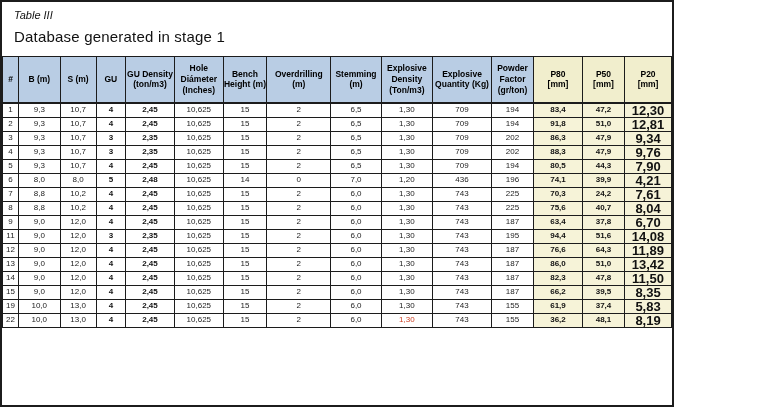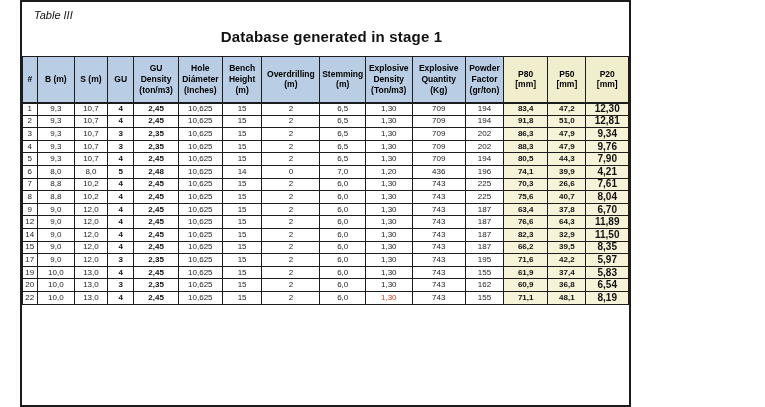--- a/index.html
+++ b/index.html
@@ -8,39 +8,37 @@
     --cream-body:#f6f3d8;
     --red-text:#cc4125;
     --border:#1c1c1c;
   }
   *{box-sizing:border-box;margin:0;padding:0;}
   body{
     font-family:"Liberation Sans","DejaVu Sans",sans-serif;
     background:#fff;
   }
   .frame{
-    width:611px;height:407px;
+    width:674px;height:407px;
     border:2px solid var(--border);
     background:#fff;
     overflow:hidden;
-    margin-left:20px;
   }
   .titles{height:54px;padding:7px 0 0 12px;}
   .table-label{
     font-style:italic;
     font-size:11px;
     color:#111;
   }
   .subtitle{
     font-size:15px;
-    font-weight:bold;
+    font-weight:normal;
     color:#111;
     margin-top:7px;
     letter-spacing:0.2px;
-    text-align:center;
   }
   table{
     width:100%;
     border-collapse:collapse;
     table-layout:fixed;
   }
   th,td{
     border:1px solid var(--border);
     text-align:center;
     vertical-align:middle;
@@ -60,21 +58,21 @@
   tbody td{
     height:12.6px;
     font-size:8px;
     line-height:1;
     color:#222;
     background:#fff;
     padding:0;
   }
   td.bold{font-weight:bold;color:#111;}
   td.bg-cream{background:var(--cream-body);}
-  td.small{font-size:10px;}
+  td.small{font-size:13px;}
   td.red{color:var(--red-text);}
 </style>
 </head>
 <body>
 
 <div class="frame">
   <div class="titles">
     <div class="table-label">Table III</div>
     <div class="subtitle">Database generated in stage 1</div>
   </div>
@@ -239,21 +237,21 @@
           <td class="bold">4</td>
           <td class="bold">2,45</td>
           <td>10,625</td>
           <td>15</td>
           <td>2</td>
           <td>6,0</td>
           <td>1,30</td>
           <td>743</td>
           <td>225</td>
           <td class="bold bg-cream">70,3</td>
-          <td class="bold bg-cream">26,6</td>
+          <td class="bold bg-cream">24,2</td>
           <td class="bold bg-cream small">7,61</td>
         </tr>
         <tr>
           <td>8</td>
           <td>8,8</td>
           <td>10,2</td>
           <td class="bold">4</td>
           <td class="bold">2,45</td>
           <td>10,625</td>
           <td>15</td>
@@ -277,133 +275,133 @@
           <td>2</td>
           <td>6,0</td>
           <td>1,30</td>
           <td>743</td>
           <td>187</td>
           <td class="bold bg-cream">63,4</td>
           <td class="bold bg-cream">37,8</td>
           <td class="bold bg-cream small">6,70</td>
         </tr>
         <tr>
+          <td>11</td>
+          <td>9,0</td>
+          <td>12,0</td>
+          <td class="bold">3</td>
+          <td class="bold">2,35</td>
+          <td>10,625</td>
+          <td>15</td>
+          <td>2</td>
+          <td>6,0</td>
+          <td>1,30</td>
+          <td>743</td>
+          <td>195</td>
+          <td class="bold bg-cream">94,4</td>
+          <td class="bold bg-cream">51,6</td>
+          <td class="bold bg-cream small">14,08</td>
+        </tr>
+        <tr>
           <td>12</td>
           <td>9,0</td>
           <td>12,0</td>
           <td class="bold">4</td>
           <td class="bold">2,45</td>
           <td>10,625</td>
           <td>15</td>
           <td>2</td>
           <td>6,0</td>
           <td>1,30</td>
           <td>743</td>
           <td>187</td>
           <td class="bold bg-cream">76,6</td>
           <td class="bold bg-cream">64,3</td>
           <td class="bold bg-cream small">11,89</td>
         </tr>
         <tr>
+          <td>13</td>
+          <td>9,0</td>
+          <td>12,0</td>
+          <td class="bold">4</td>
+          <td class="bold">2,45</td>
+          <td>10,625</td>
+          <td>15</td>
+          <td>2</td>
+          <td>6,0</td>
+          <td>1,30</td>
+          <td>743</td>
+          <td>187</td>
+          <td class="bold bg-cream">86,0</td>
+          <td class="bold bg-cream">51,0</td>
+          <td class="bold bg-cream small">13,42</td>
+        </tr>
+        <tr>
           <td>14</td>
           <td>9,0</td>
           <td>12,0</td>
           <td class="bold">4</td>
           <td class="bold">2,45</td>
           <td>10,625</td>
           <td>15</td>
           <td>2</td>
           <td>6,0</td>
           <td>1,30</td>
           <td>743</td>
           <td>187</td>
           <td class="bold bg-cream">82,3</td>
-          <td class="bold bg-cream">32,9</td>
+          <td class="bold bg-cream">47,8</td>
           <td class="bold bg-cream small">11,50</td>
         </tr>
         <tr>
           <td>15</td>
           <td>9,0</td>
           <td>12,0</td>
           <td class="bold">4</td>
           <td class="bold">2,45</td>
           <td>10,625</td>
           <td>15</td>
           <td>2</td>
           <td>6,0</td>
           <td>1,30</td>
           <td>743</td>
           <td>187</td>
           <td class="bold bg-cream">66,2</td>
           <td class="bold bg-cream">39,5</td>
           <td class="bold bg-cream small">8,35</td>
         </tr>
         <tr>
-          <td>17</td>
-          <td>9,0</td>
-          <td>12,0</td>
-          <td class="bold">3</td>
-          <td class="bold">2,35</td>
-          <td>10,625</td>
-          <td>15</td>
-          <td>2</td>
-          <td>6,0</td>
-          <td>1,30</td>
-          <td>743</td>
-          <td>195</td>
-          <td class="bold bg-cream">71,6</td>
-          <td class="bold bg-cream">42,2</td>
-          <td class="bold bg-cream small">5,97</td>
-        </tr>
-        <tr>
           <td>19</td>
           <td>10,0</td>
           <td>13,0</td>
           <td class="bold">4</td>
           <td class="bold">2,45</td>
           <td>10,625</td>
           <td>15</td>
           <td>2</td>
           <td>6,0</td>
           <td>1,30</td>
           <td>743</td>
           <td>155</td>
           <td class="bold bg-cream">61,9</td>
           <td class="bold bg-cream">37,4</td>
           <td class="bold bg-cream small">5,83</td>
         </tr>
         <tr>
-          <td>20</td>
-          <td>10,0</td>
-          <td>13,0</td>
-          <td class="bold">3</td>
-          <td class="bold">2,35</td>
-          <td>10,625</td>
-          <td>15</td>
-          <td>2</td>
-          <td>6,0</td>
-          <td>1,30</td>
-          <td>743</td>
-          <td>162</td>
-          <td class="bold bg-cream">60,9</td>
-          <td class="bold bg-cream">36,8</td>
-          <td class="bold bg-cream small">6,54</td>
-        </tr>
-        <tr>
           <td>22</td>
           <td>10,0</td>
           <td>13,0</td>
           <td class="bold">4</td>
           <td class="bold">2,45</td>
           <td>10,625</td>
           <td>15</td>
           <td>2</td>
           <td>6,0</td>
           <td class="red">1,30</td>
           <td>743</td>
           <td>155</td>
-          <td class="bold bg-cream">71,1</td>
+          <td class="bold bg-cream">36,2</td>
           <td class="bold bg-cream">48,1</td>
           <td class="bold bg-cream small">8,19</td>
         </tr>
       </tbody>
   </table>
 </div>
 
 </body></html>

